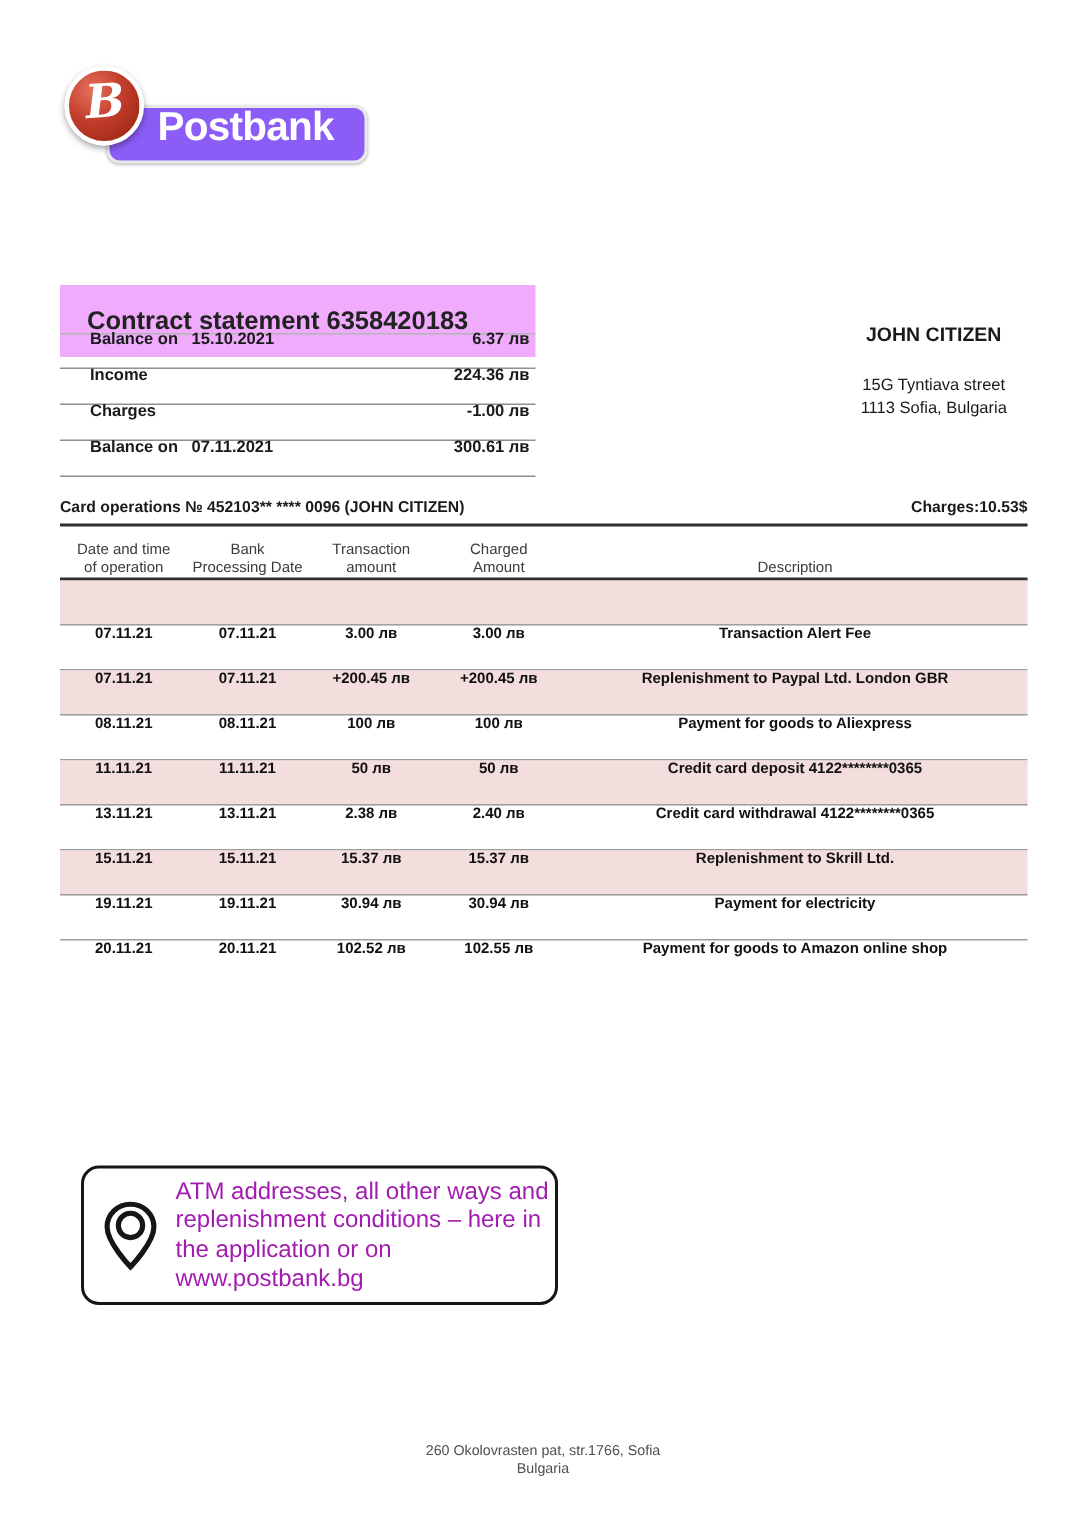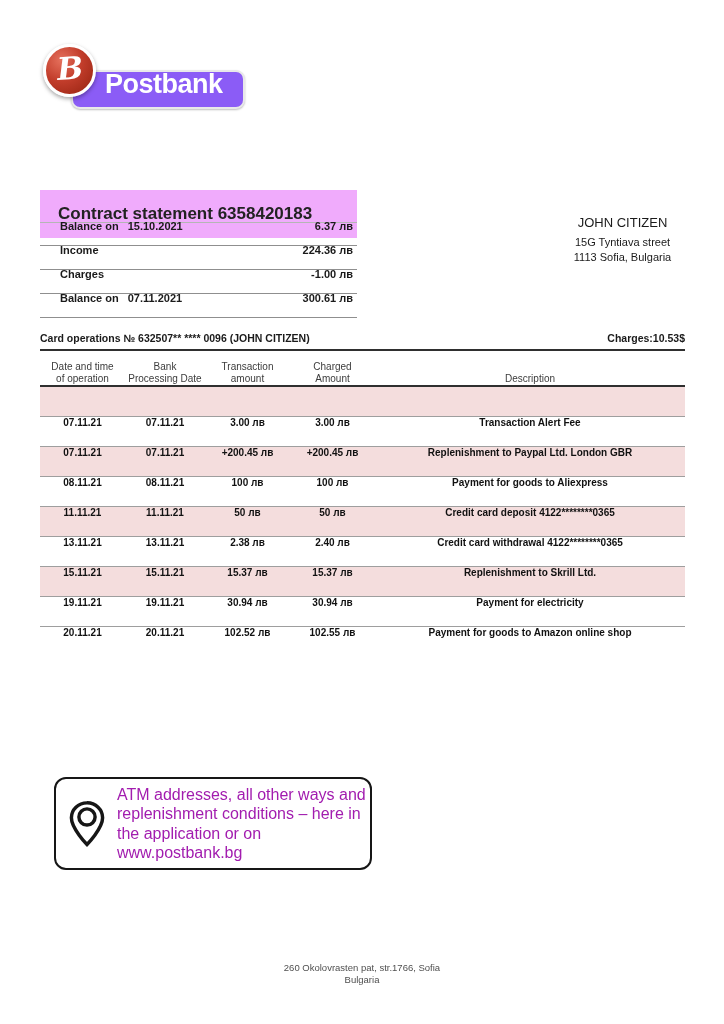--- a/index.html
+++ b/index.html
@@ -50,21 +50,21 @@
     display:flex;justify-content:space-between;align-items:center;
     height:24px;border-bottom:1px solid #8f8f8f;
     font-size:11px;font-weight:bold;
     padding:0 4px 16px 20px;box-sizing:border-box;
   }
   .balance-row:first-child{border-top:1px solid #b5b5b5;}
   .b-date{margin-left:9px;}
 
   
   .customer{position:absolute;left:540px;top:215px;width:165px;text-align:center;}
-  .customer-name{font-size:13px;font-weight:normal;margin-bottom:5px;}
+  .customer-name{font-size:13px;font-weight:bold;margin-bottom:20px;}
   .customer-line{font-size:11px;line-height:15px;}
 
   
   .ops-titlebar{
     position:absolute;left:40px;top:332px;width:645px;
     display:flex;justify-content:space-between;align-items:flex-end;
     font-size:10.5px;font-weight:bold;
   }
   .ops-table{position:absolute;left:40px;top:349px;width:645px;}
   .ops-thead{
@@ -130,21 +130,21 @@
   </div>
 </div>
 
 <div class="customer">
   <div class="customer-name">JOHN CITIZEN</div>
   <div class="customer-line">15G Tyntiava street</div>
   <div class="customer-line">1113 Sofia, Bulgaria</div>
 </div>
 
 <div class="ops-titlebar">
-  <span>Card operations № 632507** **** 0096  (JOHN CITIZEN)</span>
+  <span>Card operations № 452103** **** 0096  (JOHN CITIZEN)</span>
   <span>Charges:10.53$</span>
 </div>
 
 <div class="ops-table">
   <div class="ops-thead">
     <div class="hcell c0">
       <span>Date and time</span>
         <span>of operation</span>
     </div>
     <div class="hcell c1">

